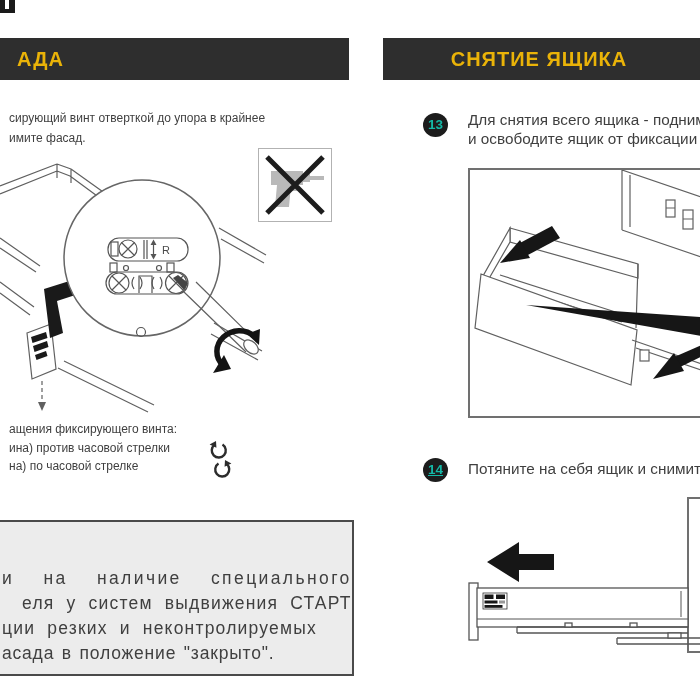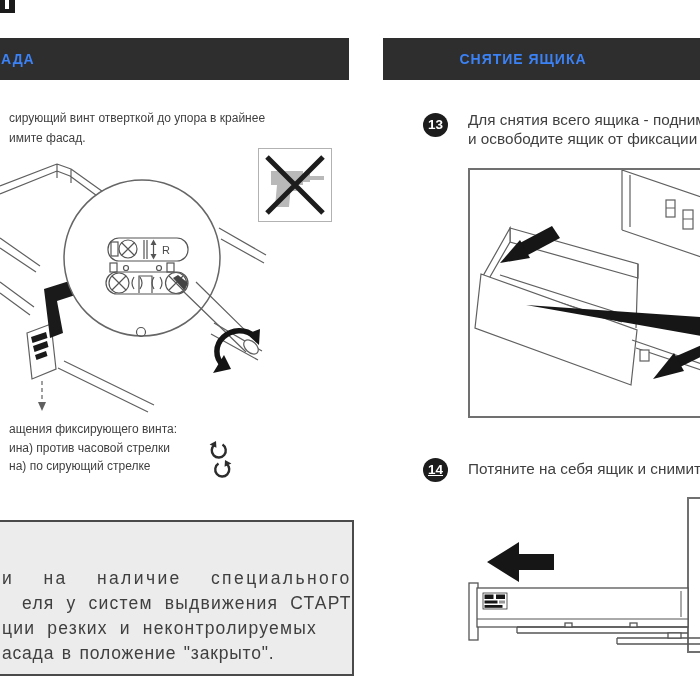--- a/index.html
+++ b/index.html
@@ -2,37 +2,37 @@
 <html><head>
 <meta charset="utf-8">
 <style>
   html,body{margin:0;padding:0;background:#fff;}
   #canvas{position:relative;width:700px;height:700px;background:#fff;overflow:hidden;
           font-family:"Liberation Sans",sans-serif;color:#3f3f3f;}
   .abs{position:absolute;}
   .bar{background:#2e2e2e;height:42px;top:38px;}
   .bar-left{left:-30px;width:379px;}
   .bar-right{left:383px;width:340px;}
-  .bar-text{color:#3b82f6;font-weight:bold;font-size:14px;line-height:42px;letter-spacing:1px;white-space:nowrap;}
+  .bar-text{color:#eab308;font-weight:bold;font-size:20px;line-height:42px;letter-spacing:1px;white-space:nowrap;margin-left:16px;}
   .bar-text-left{left:31px;top:0;}
   .bar-text-right{left:0;width:280px;top:0;text-align:center;}
   .body-text{font-size:12px;line-height:19.5px;white-space:nowrap;padding-left:9px;}
   .intro{left:0;top:109px;}
   .rotnote{left:0;top:420px;line-height:18.7px;}
   .roticon{width:22px;height:19px;}
   .ric1{left:207px;top:441px;}
   .ric2{left:212px;top:460px;}
   .warnbox{left:-22px;top:520px;width:372px;height:152px;background:#ececec;border:2px solid #4a4a4a;}
   .warn-lines{position:absolute;left:22px;top:15px;font-size:17.5px;line-height:25px;color:#3f3f3f;white-space:nowrap;margin-top:29px;}
   .w0{word-spacing:22px;letter-spacing:2.4px;}
   .w1{word-spacing:6px;letter-spacing:1.2px;text-align:right;}
   .w2{word-spacing:9px;letter-spacing:1.6px;}
   .w3{word-spacing:6px;letter-spacing:1.2px;}
   .w4{word-spacing:2px;letter-spacing:0.8px;}
-  .stepnum{width:25px;height:24px;background:#1c1c1c;border-radius:50%;color:#ffffff;
+  .stepnum{width:25px;height:24px;background:#1c1c1c;border-radius:50%;color:#14b8a6;
            font-weight:bold;font-size:13.5px;line-height:24px;text-align:center;}
   .s13{left:423px;top:113px;}
   .s14{left:423px;top:458px;text-decoration:underline;}
   .steptext{font-size:15.3px;line-height:18.7px;white-space:nowrap;}
   .t13{left:468px;top:111px;}
   .t14{left:468px;top:460px;}
   .frame{left:468px;top:168px;width:247px;height:250px;border:2px solid #707070;box-sizing:border-box;background:#fff;}
   .nodrill{left:258px;top:148px;width:74px;height:74px;border:1px solid #b2b2b2;background:#fff;box-sizing:border-box;}
   .fragment{left:0;top:0;width:15px;height:13px;background:#1a1a1a;}
   .fragment-inner{position:absolute;left:5px;top:0;width:4px;height:9px;background:#fff;}
@@ -119,21 +119,21 @@
         <polygon points="18,36 32,36 30,58 16,58"></polygon>
         <rect x="32" y="36" width="6" height="6"></rect>
       </g>
       <path stroke="#1d1d1d" stroke-width="5" d="M8,8 L64,64 M64,8 L8,64"></path>
     </svg>
   </div>
 
   <div class="abs body-text rotnote">
     <div>ащения фиксирующего винта:</div>
     <div>ина) против часовой стрелки</div>
-    <div>на) по сирующий стрелке</div>
+    <div>на) по часовой стрелке</div>
   </div>
   <svg class="abs roticon ric1" viewBox="0 0 22 19">
     <path d="M15.5,3.6 A7,7 0 1 1 7.6,3.9" fill="none" stroke="#2c2c2c" stroke-width="2.4"></path>
     <polygon fill="#2c2c2c" points="9,0 2.6,3.6 9.4,6.8"></polygon>
   </svg>
   <svg class="abs roticon ric2" viewBox="0 0 22 19">
     <path d="M6.5,3.6 A7,7 0 1 0 14.4,3.9" fill="none" stroke="#2c2c2c" stroke-width="2.4"></path>
     <polygon fill="#2c2c2c" points="13,0 19.4,3.6 12.6,6.8"></polygon>
   </svg>
 

